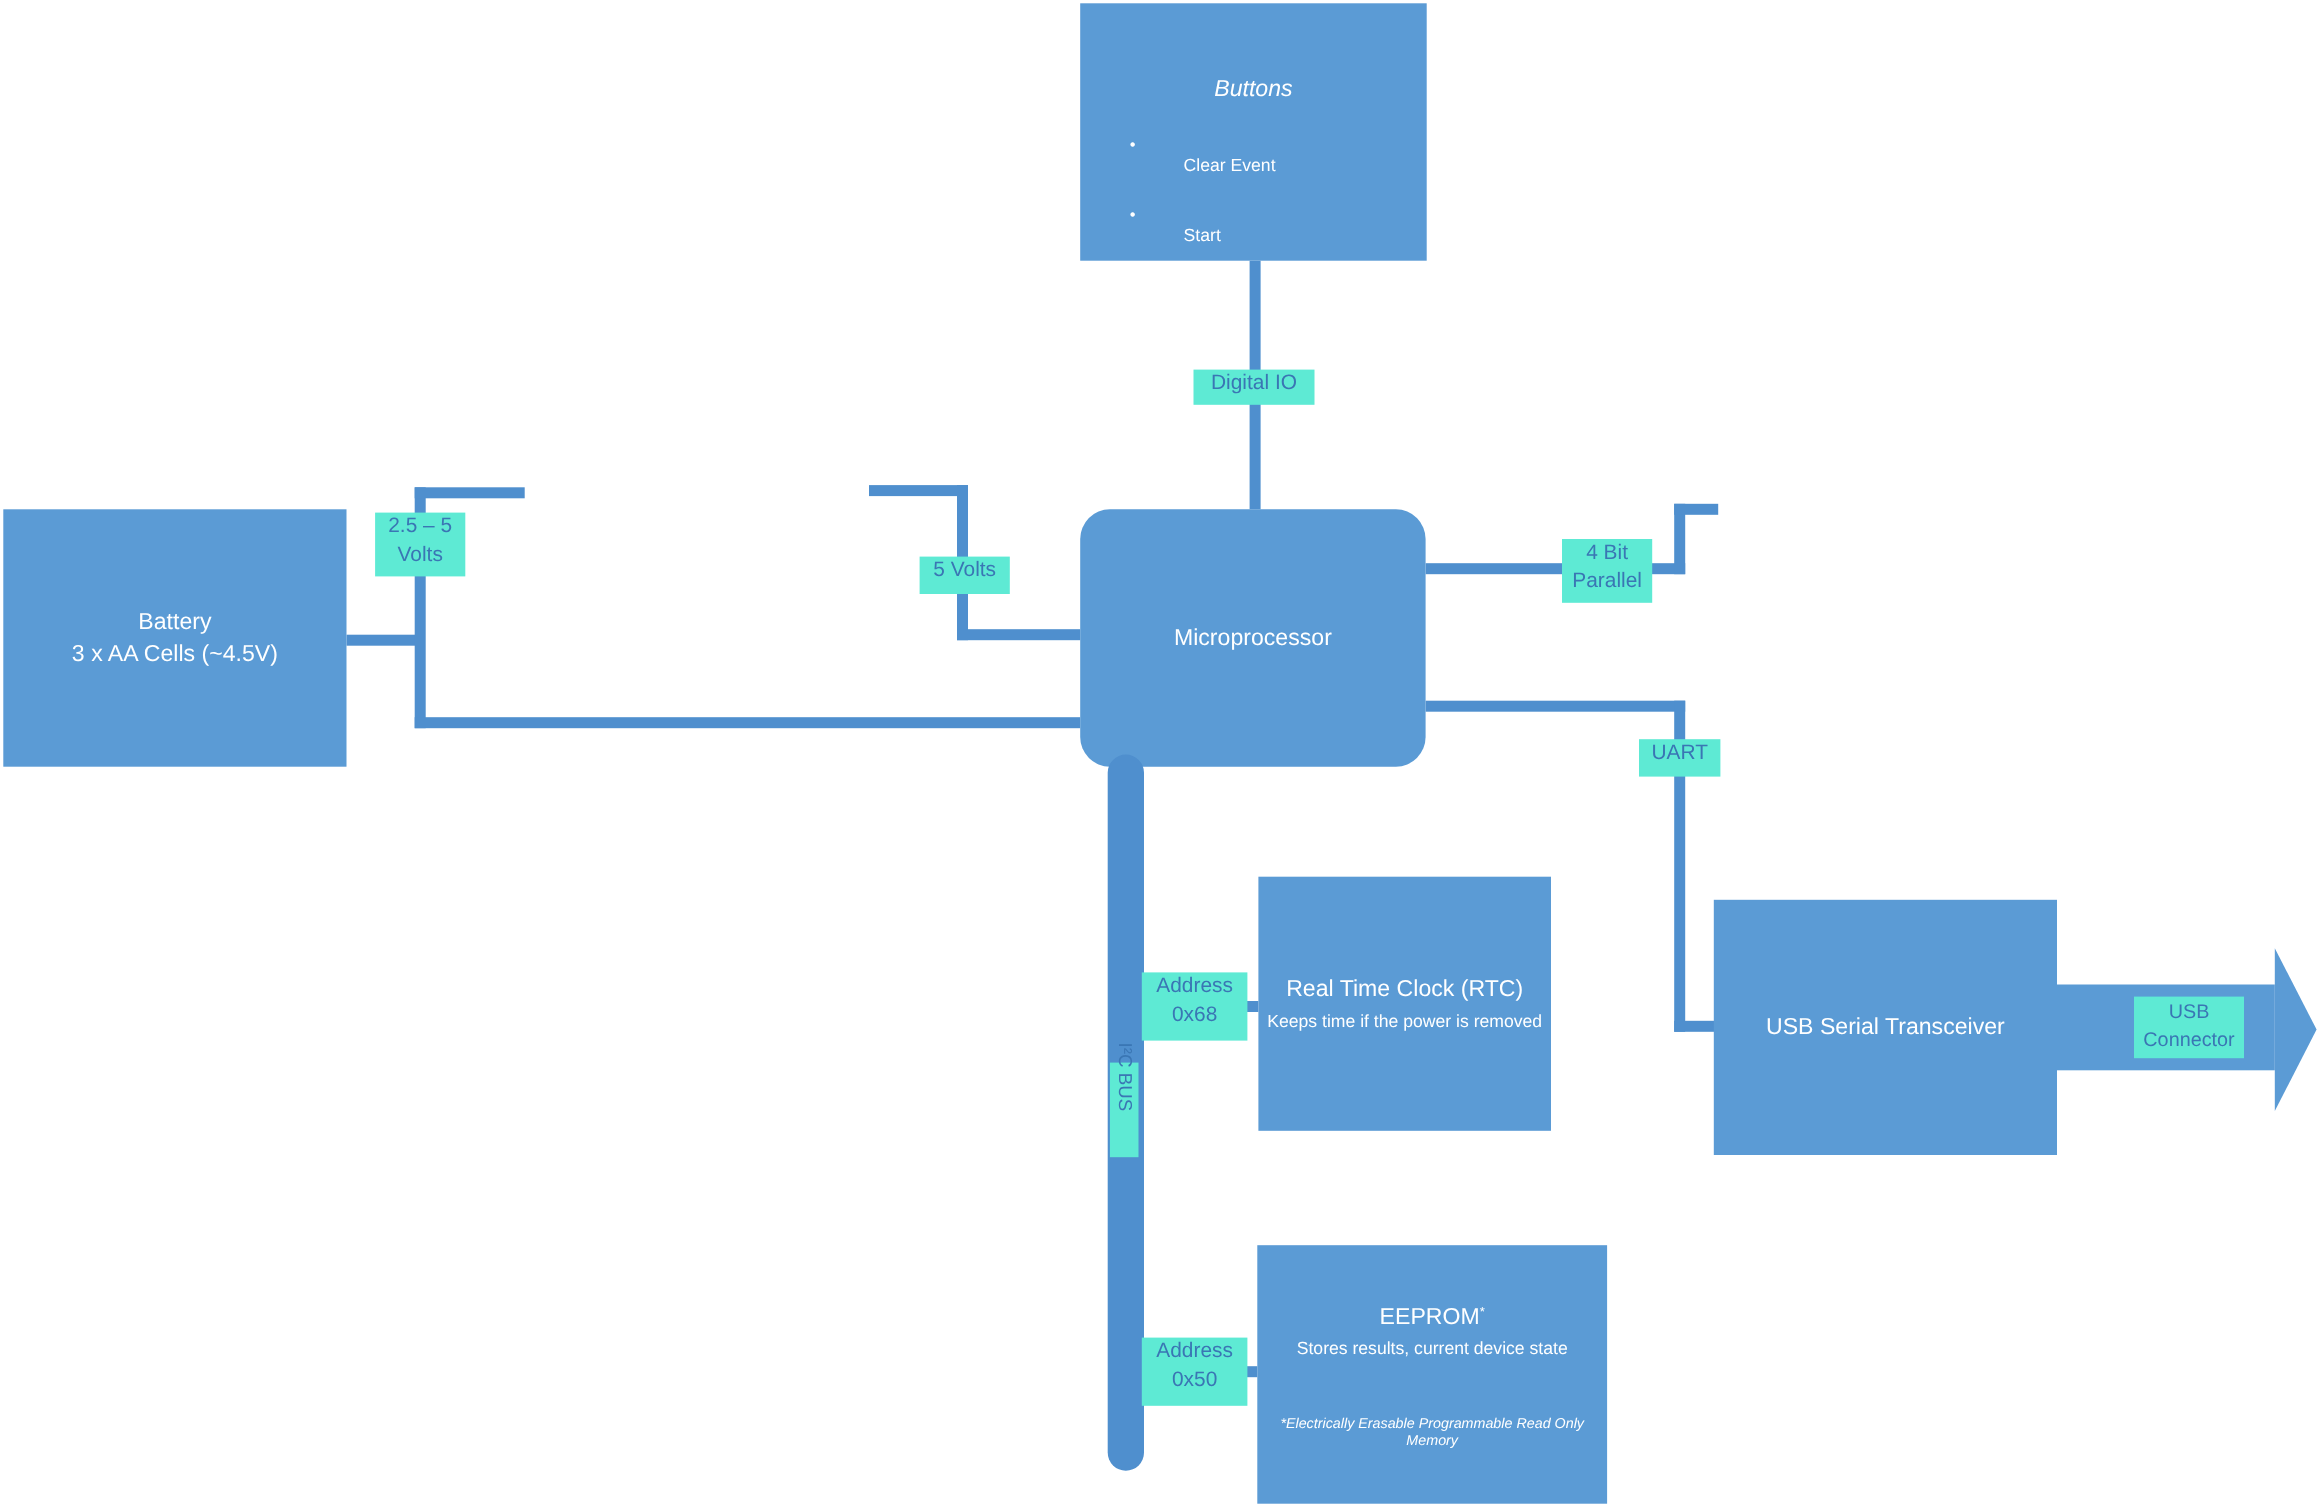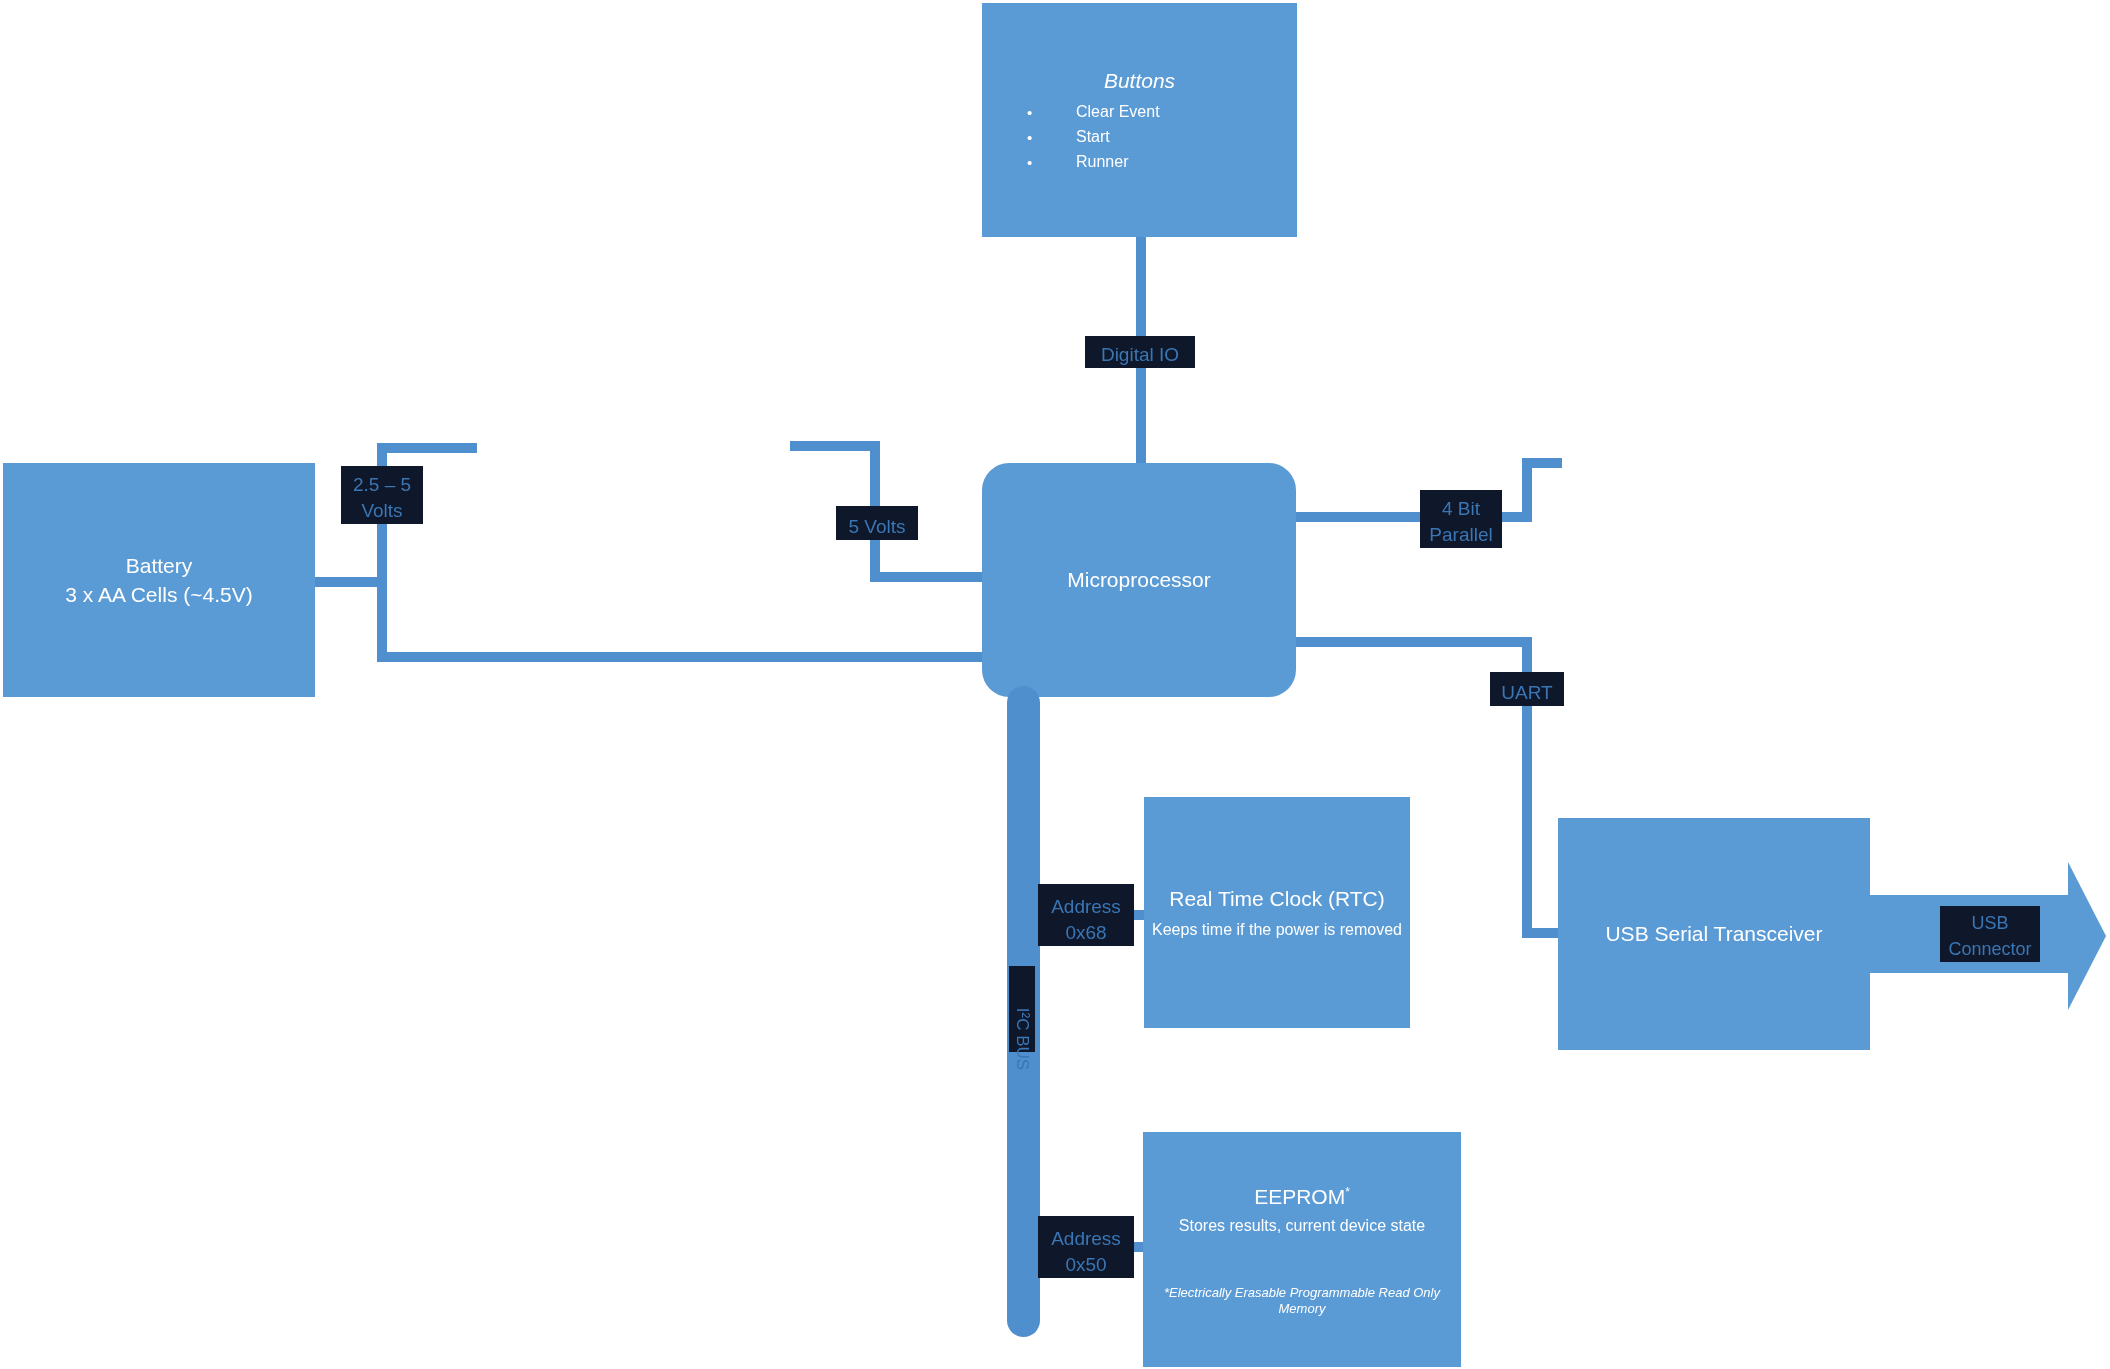--- a/index.html
+++ b/index.html
@@ -26,43 +26,43 @@
   }
   .block .title { font-size: 21px; line-height: 28px; }
   .block .subtitle { font-size: 16px; line-height: 23px; }
   .block .big-line { font-size: 21px; line-height: 29px; }
 
   .block--buttons { justify-content: flex-start; padding-top: 64px; }
   .block--buttons .title { margin-bottom: 8px; font-style: italic; }
   .btn-list { align-self: stretch; }
   .btn-item { display: flex; align-items: center; margin: 0 0 7px 45px; text-align: left; }
   .btn-item .dot { width: 49px; font-size: 15px; }
-  .btn-item .btn-label { font-size: 16px; }
+  .btn-item .btn-label { font-size: 16px; margin-top: 39px; }
 
   .block--dcdc .subtitle { max-width: 298px; margin-top: 2px; }
   .block--rtc .subtitle { margin-top: 5px; }
 
   .block--eeprom { justify-content: flex-start; padding-top: 46px; }
   .block--eeprom .subtitle { margin-top: 3px; }
   .block--eeprom .footnote { font-size: 13px; line-height: 16px; margin-top: 48px; font-style: italic; }
   sup { font-size: 12px; }
 
   
   .line { position: absolute; background: var(--c-line, #4f8fce); z-index: 1; }
   .line--bus { border-radius: 17px; z-index: 3; }
 
   
   .lbl {
     position: absolute;
-    background: #0f172a;
+    background: #5eead4;
     color: var(--c-label, #3a76b4);
     display: flex;
     flex-direction: column;
     align-items: center;
-    justify-content: flex-end;
+    justify-content: flex-start;
     font-size: 19px;
     line-height: 26px;
     white-space: nowrap;
     text-align: center;
     z-index: 5;
   }
   .lbl--vertical .vtext { transform: rotate(90deg); white-space: nowrap; font-size: 17px; }
 
   
   .arrow-shaft { position: absolute; background: var(--c-block, #5b9bd5); z-index: 2; }

